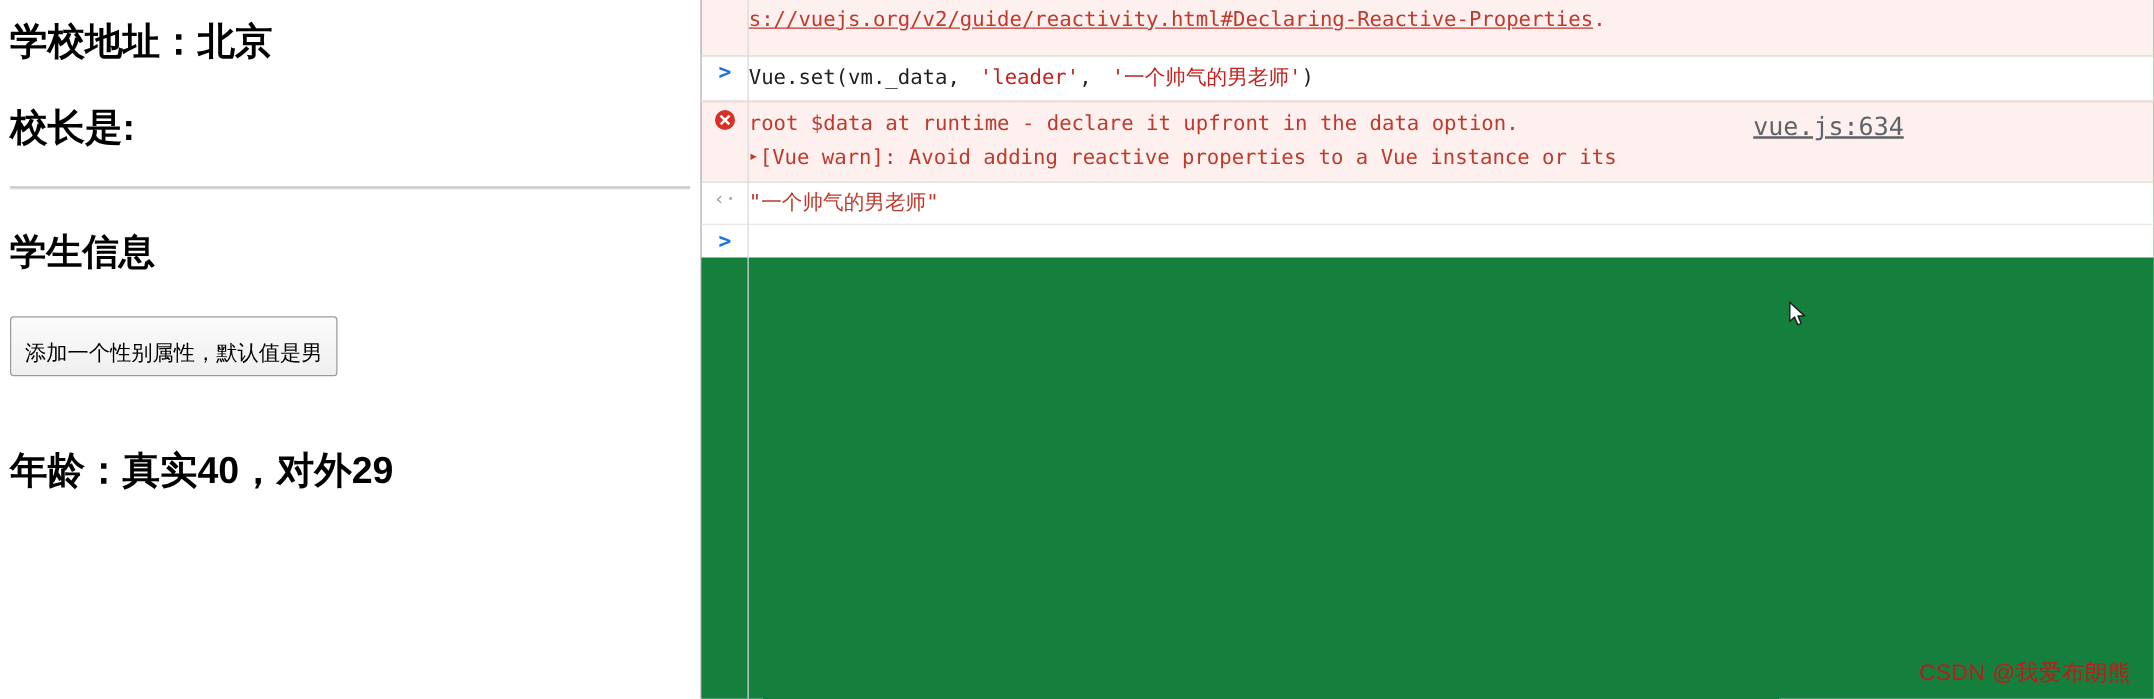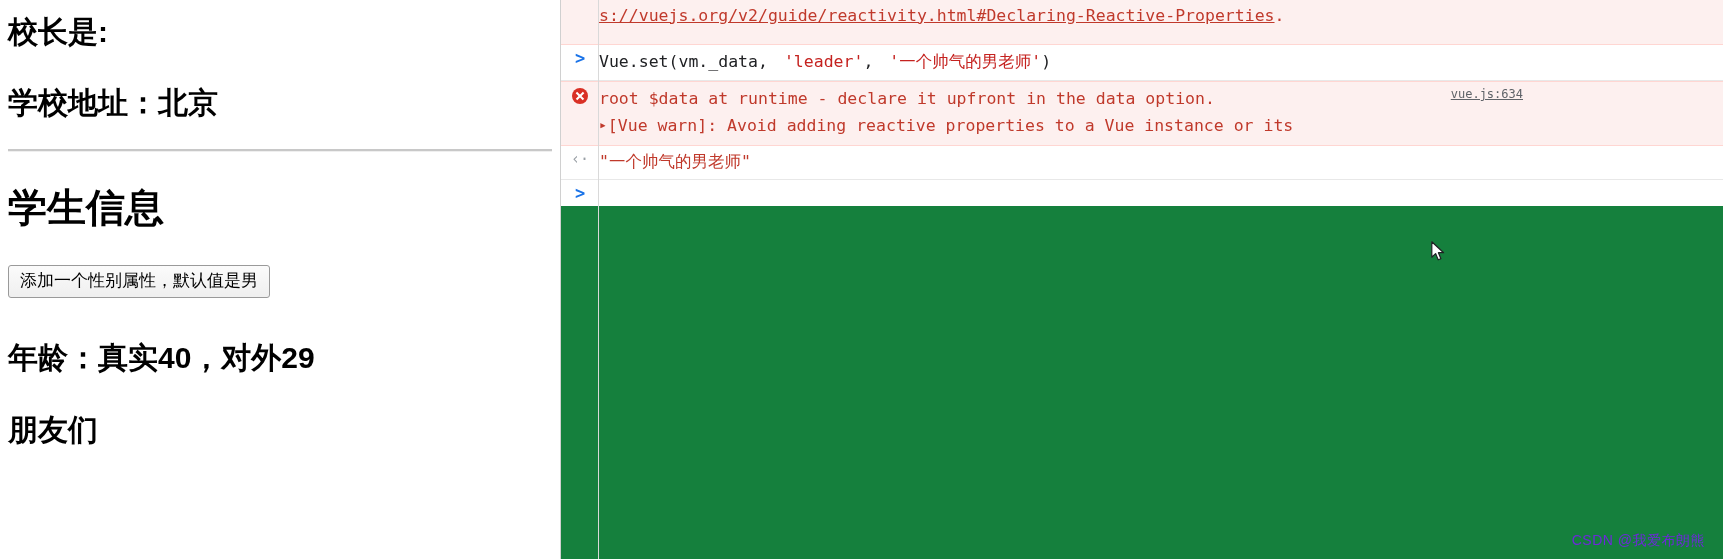--- a/index.html
+++ b/index.html
@@ -51,44 +51,44 @@
 
   .hr {
     border: 0;
     border-top: 2px solid #c8c8c8;
     border-bottom: 1px solid #efefef;
     margin: 28px 0 0 0;
     height: 0;
   }
 
   .section-title {
-    font-size: 39px;
+    font-size: 29px;
     font-weight: bold;
     color: #000;
     margin: 34px 0 0 0;
     line-height: 1.15;
     white-space: nowrap;
   }
 
   .btn-row { margin-top: 34px; }
   .gender-btn {
     font-family: Liberation Sans, sans-serif;
     font-size: 17px;
     color: #000000;
     background: linear-gradient(#fbfbfb, #efefef);
     border: 1px solid #9a9a9a;
     border-radius: 3px;
-    padding: 6px 11px 7px 11px;
+    padding: 20px 11px 7px 11px;
     line-height: 1.1;
     cursor: default;
     white-space: nowrap;
   }
 
   .stu-line { margin-top: 37px; }
-  .stu-line2 { margin-top: 42px; }
+  .stu-line2 { margin-top: 58px; }
   .stu-line3 { margin-top: 36px; }
 
   
   .console-pane {
     flex: 1;
     height: 559px;
     background: #15803d;
     position: relative;
     overflow: hidden;
     font-family: "DejaVu Sans Mono", "Liberation Mono", monospace;
@@ -195,21 +195,21 @@
   .warn-link {
     color: #c0392b;
     text-decoration: underline;
   }
   .src-link {
     position: absolute;
     right: 200px;
     top: 3px;
     color: #5f6368;
     text-decoration: underline;
-    font-size: 12px;
+    font-size: 20px;
     white-space: nowrap;
     cursor: pointer;
   }
 
   .code-plain { color: #202124; }
   .code-str   { color: #c5221f; margin-left: 16px; }
 
   .res-str { color: #c0392b; }
 
   
@@ -228,52 +228,51 @@
     height: 21px;
     z-index: 40;
     pointer-events: none;
   }
 
   
   .watermark {
     position: absolute;
     right: 18px;
     bottom: 9px;
-    color: #6d28d9;
-    font-size: 14px;
+    color: #b91c1c;
+    font-size: 18px;
     font-family: "Liberation Sans", sans-serif;
     letter-spacing: 0.5px;
     z-index: 30;
     white-space: nowrap;
   }
 </style>
 </head>
 <body>
 
 <div class="screen">
 
   <div class="page-pane">
     <div class="page-inner">
 
+      <h3 class="h-line school-addr">学校地址：北京</h3>
+
       <h3 class="h-line school-leader">校长是:</h3>
-
-      <h3 class="h-line school-addr">学校地址：北京</h3>
 
       <hr class="hr">
 
       <h2 class="section-title">学生信息</h2>
 
       <div class="btn-row">
         <button class="gender-btn">添加一个性别属性，默认值是男</button>
       </div>
 
 
       <h3 class="h-line stu-line2">年龄：真实40，对外29</h3>
 
-      <h3 class="h-line stu-line3">朋友们</h3>
     </div>
   </div>
 
   <div class="console-pane">
 
     <div class="gutter"></div>
 
     <div class="warn-top">
       <div class="row warn no-top">
         <span class="warn-text">data option, or for nested data properties, use Vue.set.  See: http</span>

